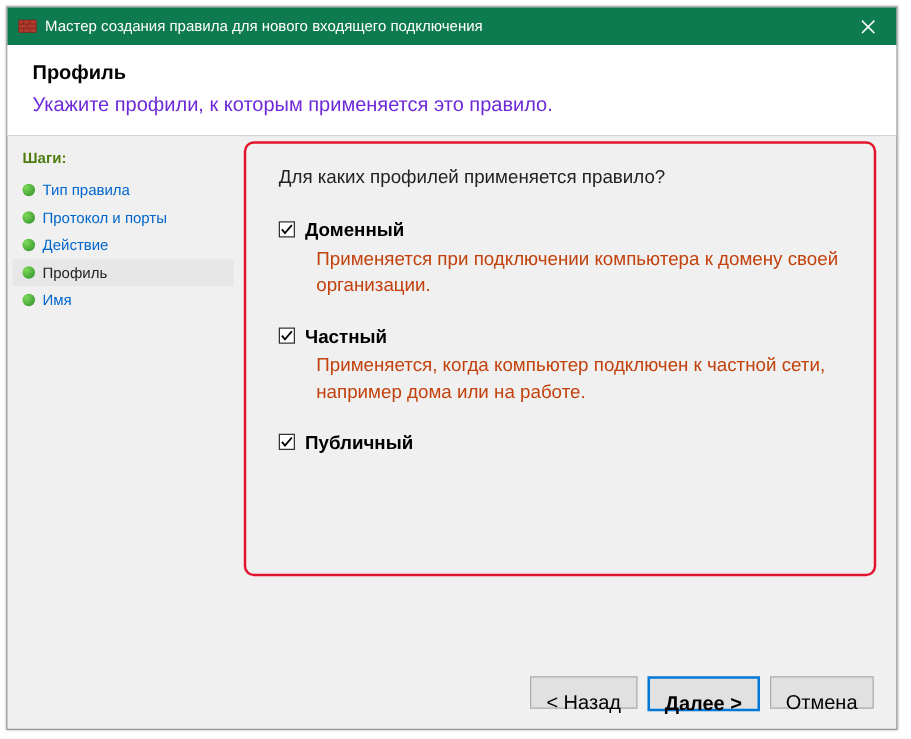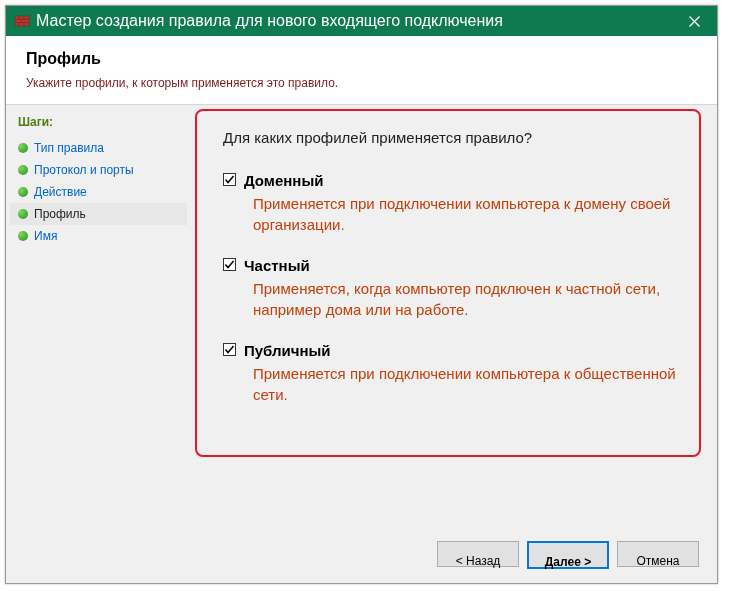--- a/index.html
+++ b/index.html
@@ -24,21 +24,21 @@
       flex-direction: column;
       box-shadow: 0 0 2px rgba(0,0,0,0.3);
     }
     .titlebar {
       height: 30px;
       background: #0e7a4f;
       color: #fff;
       display: flex;
       align-items: center;
       padding: 0 0 0 8px;
-      font-size: 16px;
+      font-size: 12px;
     }
     .titlebar-icon {
       width: 16px;
       height: 16px;
       margin-right: 6px;
       display: flex;
       align-items: center;
       justify-content: center;
     }
     .titlebar-icon svg {
@@ -64,22 +64,22 @@
       padding: 14px 20px 14px 20px;
       border-bottom: 1px solid #d5d5d5;
     }
     .header-title {
       font-size: 16px;
       font-weight: bold;
       color: #000;
       margin-bottom: 8px;
     }
     .header-subtitle {
-      font-size: 12px;
-      color: #7f1d1d;
+      font-size: 16px;
+      color: #6d28d9;
     }
     .body {
       flex: 1;
       display: flex;
       overflow: hidden;
     }
     .sidebar {
       width: 185px;
       padding: 10px 4px 10px 4px;
       font-size: 12px;
@@ -166,21 +166,21 @@
     }
     .footer {
       padding: 12px 18px 14px 0;
       display: flex;
       justify-content: flex-end;
       gap: 8px;
     }
     .btn {
       min-width: 82px;
       height: 25px;
-      font-size: 12px;
+      font-size: 16px;
       background: #e1e1e1;
       border: 1px solid #adadad;
       cursor: pointer;
       padding: 12px 12px;
     }
     .btn.primary {
       border: 2px solid #0078d7;
       background: #e1e1e1;
       font-weight: bold;
     }
@@ -271,21 +271,20 @@
         <div class="checkbox-desc">Применяется, когда компьютер подключен к частной сети, например дома или на работе.</div>
 
         <div class="checkbox-row">
           <div class="checkbox-box">
             <svg width="11" height="11" viewBox="0 0 11 11">
               <polyline points="1.5,5.5 4,8.5 9.5,2" fill="none" stroke="#000" stroke-width="1.5"></polyline>
             </svg>
           </div>
           <span class="checkbox-label">Публичный</span>
         </div>
-        <div class="checkbox-desc">Применяется при подключении компьютера к общественной сети.</div>
       </div>
     </div>
 
   </div>
 
   <div class="footer">
     <button class="btn">&lt; Назад</button>
     <button class="btn primary">Далее &gt;</button>
     <button class="btn">Отмена</button>
   </div>

